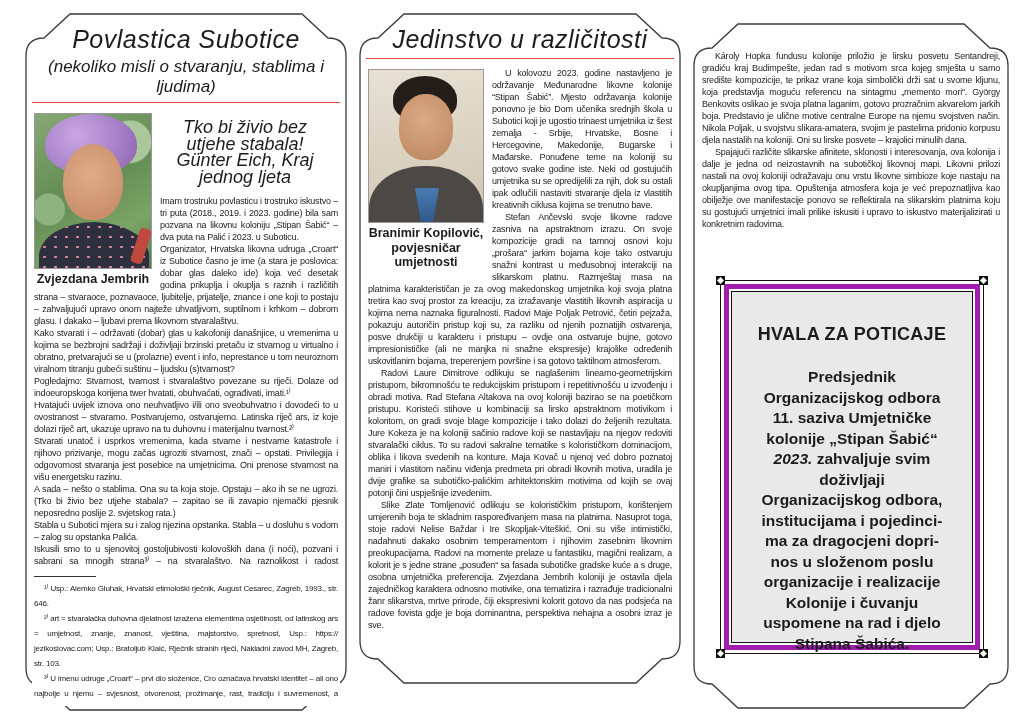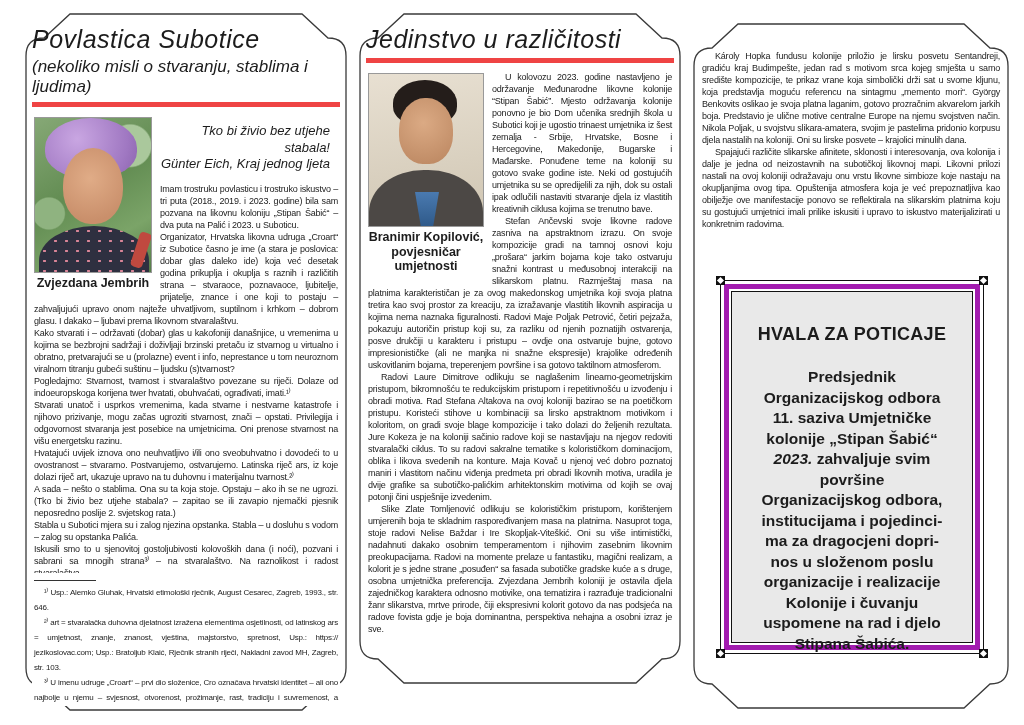--- a/index.html
+++ b/index.html
@@ -4,21 +4,21 @@
 <style>
   html,body{margin:0;padding:0;}
   body{
     width:1024px;height:725px;background:#ffffff;position:relative;
     font-family:"Liberation Sans", sans-serif;color:#1c1c1c;overflow:hidden;
   }
   .panel{position:absolute;}
   .frame{position:absolute;inset:0;width:100%;height:100%;}
   .panel-inner{position:absolute;inset:6px 8px;overflow:hidden;}
 
-  .panel-header{border-bottom:5px solid #ef4444;padding:8px 0 5px;}
+  .panel-header{text-align:center;border-bottom:1px solid #ef4444;padding:8px 0 5px;}
   .panel-title{font-style:italic;font-weight:normal;font-size:25px;line-height:27px;margin:0;letter-spacing:0.5px;}
   .panel-subtitle{font-style:italic;font-weight:normal;font-size:17px;line-height:20px;margin:4px 0 0;}
 
   .body-text{
     padding:8px 2px 0 2px;text-align:justify;
     font-size:9px;line-height:12px;letter-spacing:-0.2px;
   }
   .body-text p{margin:0;}
   .indented p{text-indent:13px;}
   .clip-left{height:458px;overflow:hidden;}
@@ -42,21 +42,21 @@
   .photo-man{height:154px;background:linear-gradient(170deg,#e8e0d2,#d9d0bf 60%,#cfc5b2);}
   .m-hair{top:6px;left:24px;width:64px;height:46px;border-radius:50% 50% 42% 42%;background:#241d1a;}
   .m-face{top:24px;left:30px;width:54px;height:66px;border-radius:48% 48% 44% 44%;
     background:radial-gradient(circle at 45% 38%,#dbaa84,#c08c66 80%);}
   .m-coat{bottom:0;left:0;width:100%;height:56px;background:#4c4845;border-radius:48% 48% 0 0/75% 75% 0 0;}
   .m-shirt{bottom:0;left:46px;width:24px;height:34px;background:linear-gradient(#4a7ab0,#2f5a8a);
     clip-path:polygon(0 0,100% 0,76% 100%,24% 100%);}
 
   figcaption{font-weight:bold;font-size:12.5px;line-height:14.5px;text-align:center;margin-top:3px;letter-spacing:0;}
 
-  .quote{text-align:right;font-style:italic;font-size:13px;line-height:16.5px;margin:8px 8px 10px;letter-spacing:0;}
+  .quote{text-align:center;font-style:italic;font-size:18px;line-height:16.5px;margin:8px 8px 10px;letter-spacing:0;}
 
   .footnotes{font-size:8px;line-height:15px;letter-spacing:-0.2px;text-align:justify;padding:0 2px;background:#fff;position:relative;}
   .fn-rule{width:62px;border-top:1px solid #333;margin:7px 0 4px;}
   .footnotes p{margin:0;text-indent:10px;}
 
   
   .thanks{position:absolute;left:20px;top:252px;width:264px;height:374px;border:1px solid #111;padding:3px;background:#fff;box-sizing:border-box;}
   .thanks-mid{border:5px solid #a21caf;height:100%;box-sizing:border-box;padding:2px;}
   .thanks-in{border:1px solid #111;background:#e9e9e9;height:100%;box-sizing:border-box;text-align:center;padding:32px 12px 0;}
   .thanks-title{font-weight:bold;font-size:18px;letter-spacing:0.3px;margin-bottom:22px;}
@@ -90,22 +90,22 @@
         <figcaption>Zvjezdana Jembrih</figcaption>
       </figure>
       <div class="quote">
         <div>Tko bi živio bez utjehe stabala!</div>
         <div>Günter Eich, Kraj jednog ljeta</div>
       </div>
       <p>Imam trostruku povlasticu i trostruko iskustvo – tri puta (2018., 2019. i 2023. godine) bila sam pozvana na likovnu koloniju „Stipan Šabić“ – dva puta na Palić i 2023. u Suboticu.</p>
       <p>Organizator, Hrvatska likovna udruga „Croart“ iz Subotice časno je ime (a stara je poslovica: dobar glas daleko ide) koja već desetak godina prikuplja i okuplja s raznih i različitih strana – stvaraoce, poznavaoce, ljubitelje, prijatelje, znance i one koji to postaju – zahvaljujući upravo onom najteže uhvatljivom, suptilnom i krhkom – dobrom glasu. I dakako – ljubavi prema likovnom stvaralaštvu.</p>
       <p>Kako stvarati i – održavati (dobar) glas u kakofoniji današnjice, u vremenima u kojima se bezbrojni sadržaji i doživljaji brzinski pretaču iz stvarnog u virtualno i obratno, pretvarajući se u (prolazne) event i info, neprestance u tom neuroznom viralnom titranju gubeći suštinu – ljudsku (s)tvarnost?</p>
       <p>Pogledajmo: Stvarnost, tvarnost i stvaralaštvo povezane su riječi. Dolaze od indoeuropskoga korijena twer hvatati, obuhvaćati, ograđivati, imati.¹⁾</p>
+      <p>Hvatajući uvijek iznova ono neuhvatljivo i/ili ono sveobuhvatno i dovodeći to u ovostranost – stvaramo. Postvarujemo, ostvarujemo. Latinska riječ ars, iz koje dolazi riječ art, ukazuje upravo na tu duhovnu i materijalnu tvarnost.²⁾</p>
       <p>Stvarati unatoč i usprkos vremenima, kada stvarne i nestvarne katastrofe i njihovo prizivanje, mogu začas ugroziti stvarnost, znači – opstati. Privilegija i odgovornost stvaranja jest posebice na umjetnicima. Oni prenose stvarnost na višu energetsku razinu.</p>
-      <p>Hvatajući uvijek iznova ono neuhvatljivo i/ili ono sveobuhvatno i dovodeći to u ovostranost – stvaramo. Postvarujemo, ostvarujemo. Latinska riječ ars, iz koje dolazi riječ art, ukazuje upravo na tu duhovnu i materijalnu tvarnost.²⁾</p>
       <p>A sada – nešto o stablima. Ona su ta koja stoje. Opstaju – ako ih se ne ugrozi. (Tko bi živio bez utjehe stabala? – zapitao se ili zavapio njemački pjesnik neposredno poslije 2. svjetskog rata.)</p>
       <p>Stabla u Subotici mjera su i zalog njezina opstanka. Stabla – u dosluhu s vodom – zalog su opstanka Palića.</p>
       <p>Iskusili smo to u sjenovitoj gostoljubivosti kolovoških dana (i noći), pozvani i sabrani sa mnogih strana³⁾ – na stvaralaštvo. Na raznolikost i radost stvaralaštva.</p>
 
     </div>
     <div class="footnotes">
       <div class="fn-rule"></div>
       <p>¹⁾ Usp.: Alemko Gluhak, Hrvatski etimološki rječnik, August Cesarec, Zagreb, 1993., str. 646.</p>
       <p>²⁾ art = stvaralačka duhovna djelatnost izražena elementima osjetilnosti, od latinskog ars = umjetnost, znanje, znanost, vještina, majstorstvo, spretnost, Usp.: https:// jezikoslovac.com; Usp.: Bratoljub Klaić, Rječnik stranih riječi, Nakladni zavod MH, Zagreb, str. 103.</p>
       <p>³⁾ U imenu udruge „Croart“ – prvi dio složenice, Cro označava hrvatski identitet – ali ono najbolje u njemu – svjesnost, otvorenost, prožimanje, rast, tradiciju i suvremenost, a dodala bih i gostoprimstvo – bez kojeg se prethodno nabrojane osobine nemaju gdje ni kako ostvarivati. Stoga je u ovu likovnu koloniju upisana duga lista zemalja iz kojih su dolazili i dolaze sudionici: Srbija, Bugarska, Mađarska, Makedonija, Hrvatska, Bosna i Hercegovina.</p>
@@ -157,21 +157,21 @@
       <div class="tcorner tc-bl"></div>
       <div class="tcorner tc-br"></div>
       <div class="thanks-mid">
         <div class="thanks-in">
           <div class="thanks-title">HVALA ZA POTICAJE</div>
           <div class="thanks-line">Predsjednik</div>
           <div class="thanks-line">Organizacijskog odbora</div>
           <div class="thanks-line">11. saziva Umjetničke</div>
           <div class="thanks-line">kolonije „Stipan Šabić“</div>
           <div class="thanks-line"><span class="year-italic">2023.</span><span> zahvaljuje svim</span></div>
-          <div class="thanks-line">površine</div>
+          <div class="thanks-line">doživljaji</div>
           <div class="thanks-line">Organizacijskog odbora,</div>
           <div class="thanks-line">institucijama i pojedinci-</div>
           <div class="thanks-line">ma za dragocjeni dopri-</div>
           <div class="thanks-line">nos u složenom poslu</div>
           <div class="thanks-line">organizacije i realizacije</div>
           <div class="thanks-line">Kolonije i čuvanju</div>
           <div class="thanks-line">uspomene na rad i djelo</div>
           <div class="thanks-line">Stipana Šabića.</div>
         </div>
       </div>

